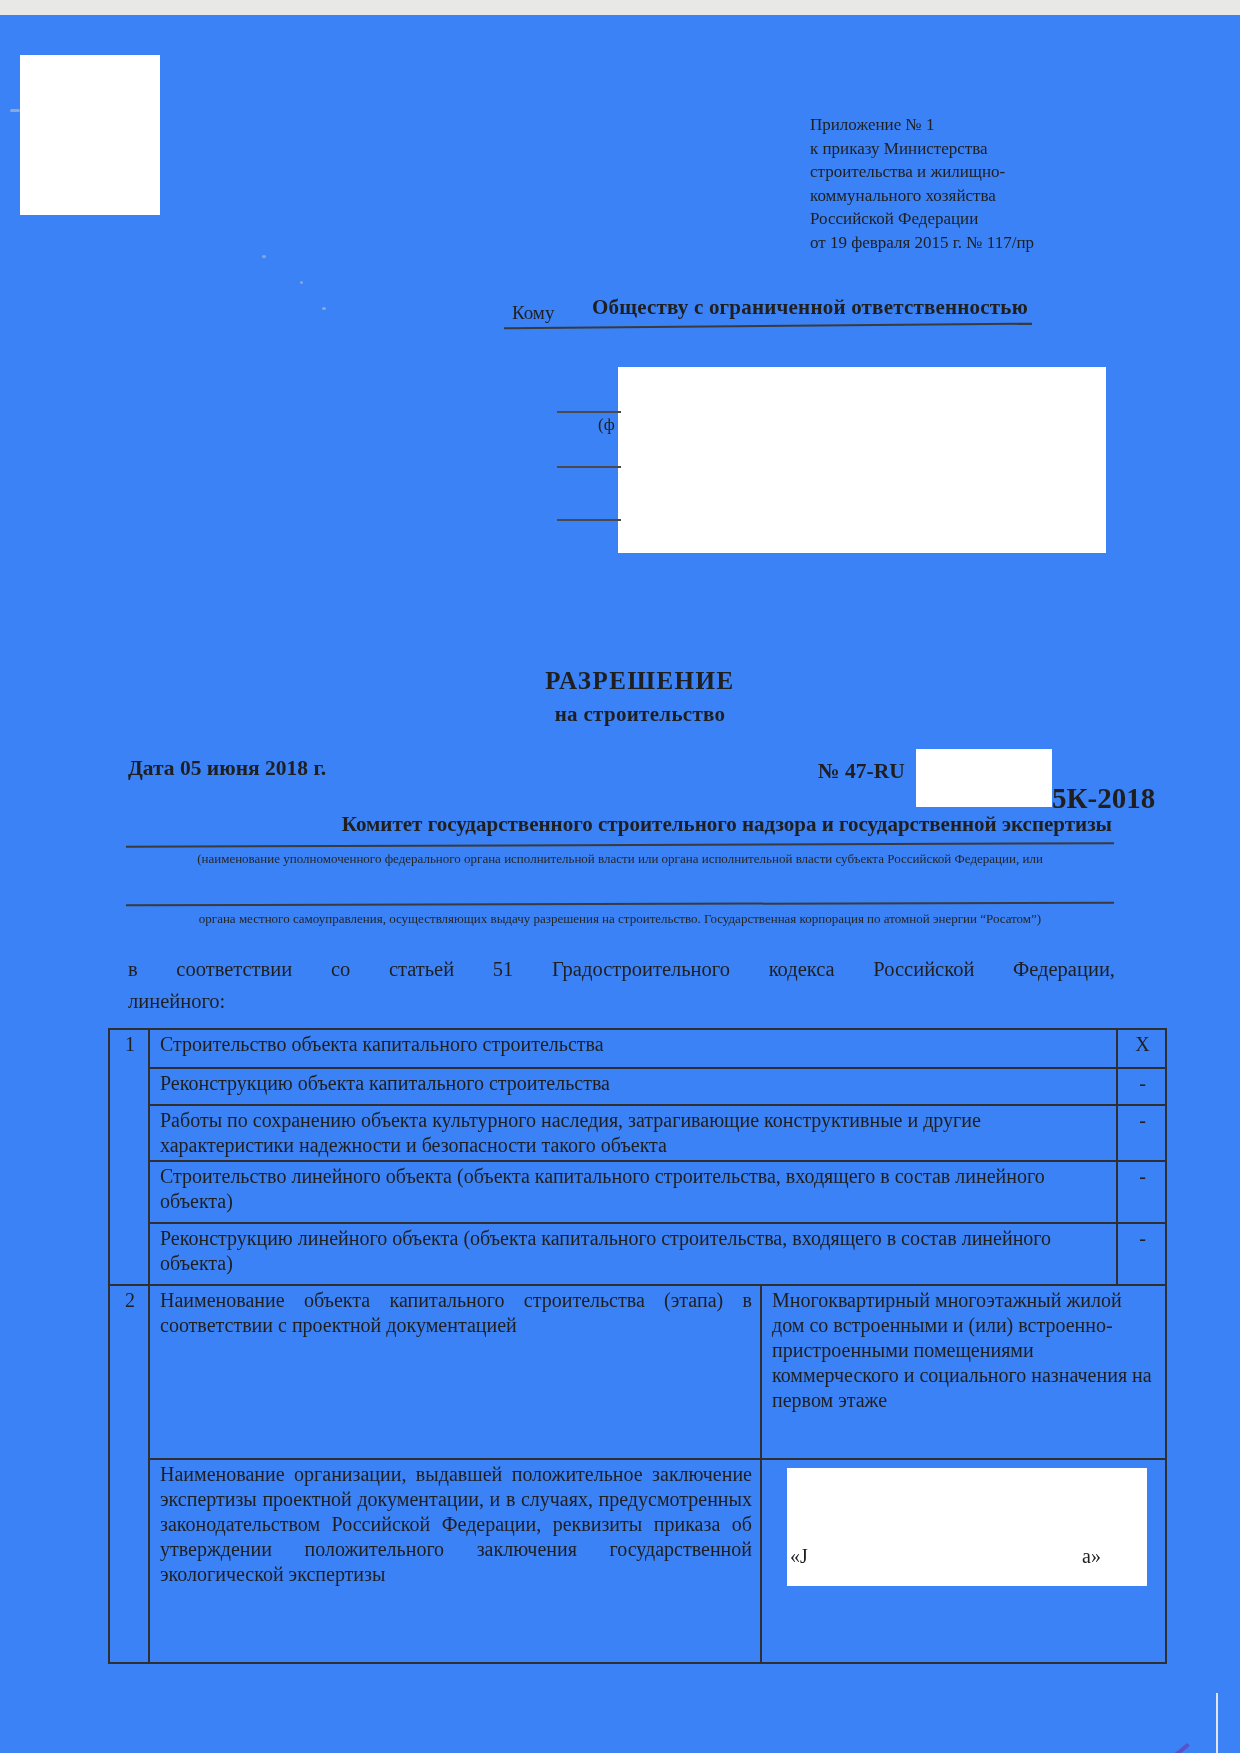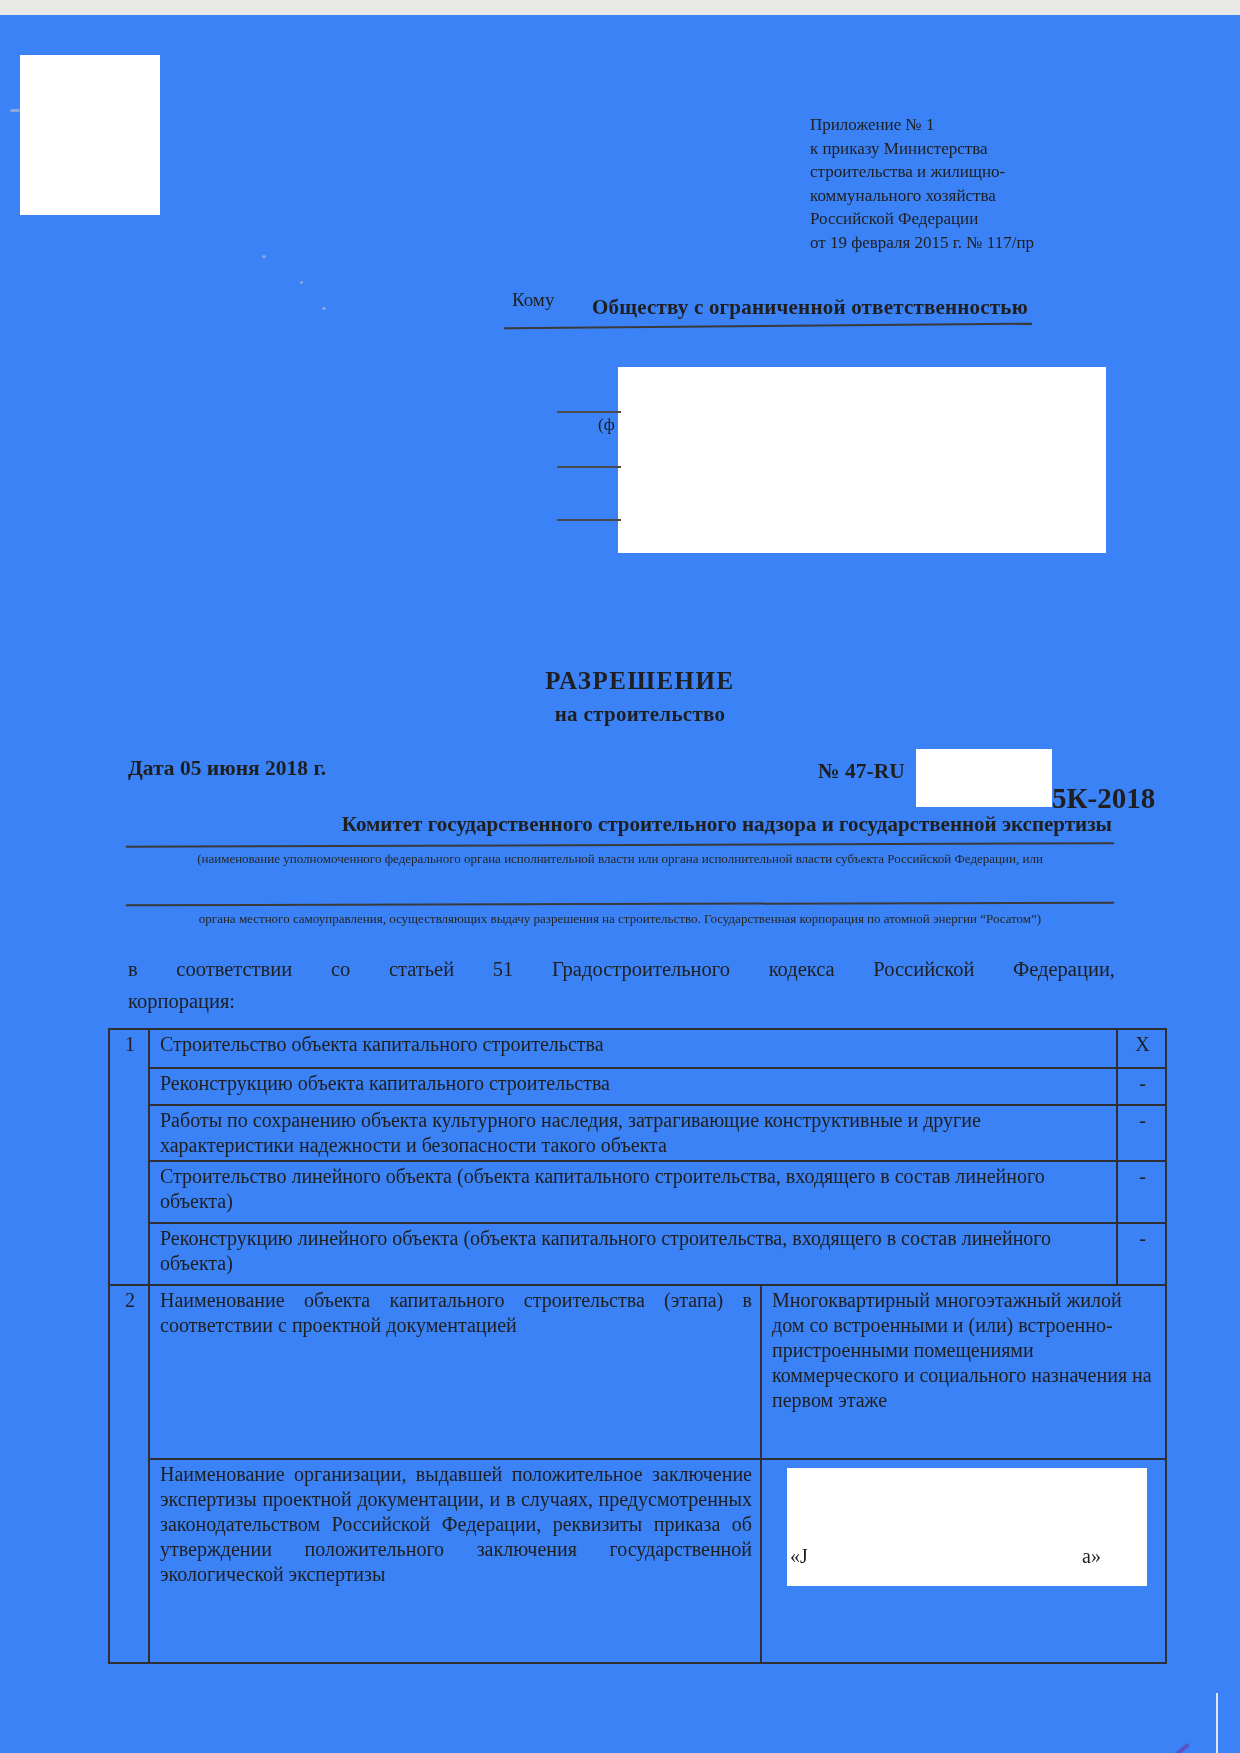--- a/index.html
+++ b/index.html
@@ -13,21 +13,21 @@
     overflow:hidden;
   }
   .abs{position:absolute;}
   .rule{position:absolute;height:2px;background:#3a3a3a;}
   .thin-rule{position:absolute;height:1.6px;background:#4a4a4a;}
   .redaction{position:absolute;background:#ffffff;}
   .speck{position:absolute;background:#c9c9c6;border-radius:50%;opacity:.55;}
 
   .header-right{left:810px;top:98px;width:360px;font-size:17px;line-height:23.5px;}
 
-  .kom-label{left:512px;top:274px;font-size:19px;}
+  .kom-label{left:512px;top:287px;font-size:19px;}
   .kom-value{left:592px;top:280px;font-size:21px;font-weight:bold;letter-spacing:.2px;}
 
   .title-wrap{left:150px;top:652px;width:980px;text-align:center;}
   .title-main{font-size:25px;font-weight:bold;letter-spacing:1.5px;}
   .title-sub{font-size:21px;font-weight:bold;margin-top:7px;letter-spacing:.3px;}
 
   .date-line{left:128px;top:741px;font-size:21.5px;font-weight:bold;}
   .num-prefix{left:818px;top:744px;font-size:21.5px;font-weight:bold;}
   .num-suffix{left:1052px;top:767px;font-size:29px;font-weight:bold;}
 
@@ -97,21 +97,21 @@
   <div class="abs num-suffix">5К-2018</div>
 
   <div class="abs auth-line" style="top:797px;">Комитет государственного строительного надзора и государственной экспертизы</div>
   <div class="rule" style="left:126px;top:829px;width:988px;transform:rotate(-0.2deg);"></div>
   <div class="abs auth-caption" style="top:836px;">(наименование уполномоченного федерального органа исполнительной власти или органа исполнительной власти субъекта Российской Федерации, или</div>
   <div class="rule" style="left:126px;top:888px;width:988px;transform:rotate(-0.15deg);"></div>
   <div class="abs auth-caption" style="top:896px;">органа местного самоуправления, осуществляющих выдачу разрешения на строительство. Государственная корпорация по атомной энергии “Росатом”)</div>
 
   <div class="abs intro">
     <div class="l1">в соответствии со статьей 51 Градостроительного кодекса Российской Федерации,</div>
-    <div class="l2">корпорация:</div>
+    <div class="l2">линейного:</div>
   </div>
 
   <table class="permit">
     <colgroup>
         <col style="width:40px">
         <col style="width:612px">
         <col style="width:356px">
         <col style="width:49px">
       </colgroup>
     <tbody>

